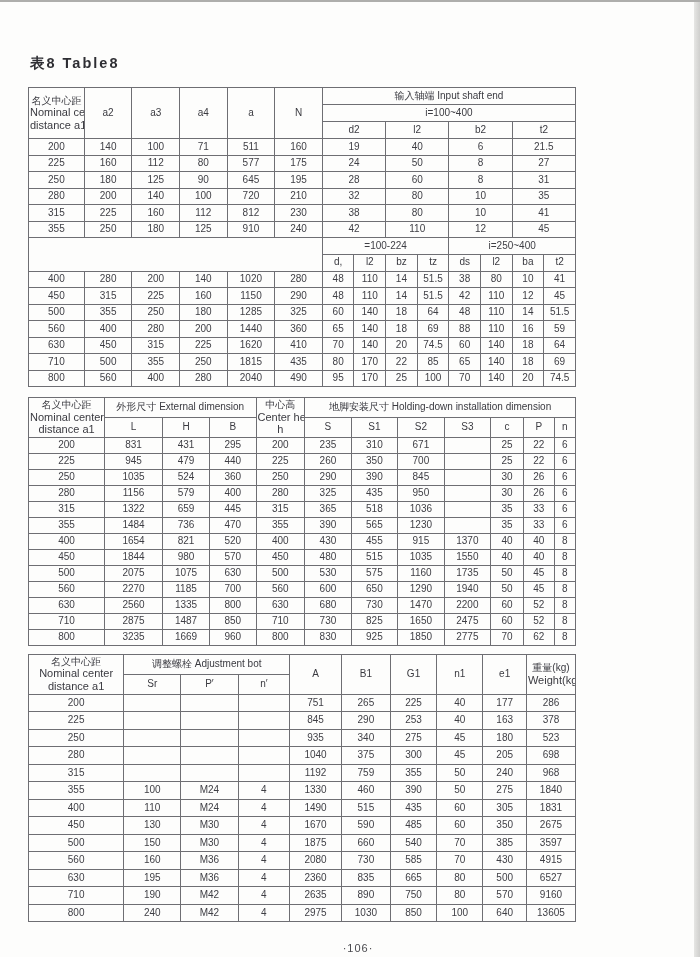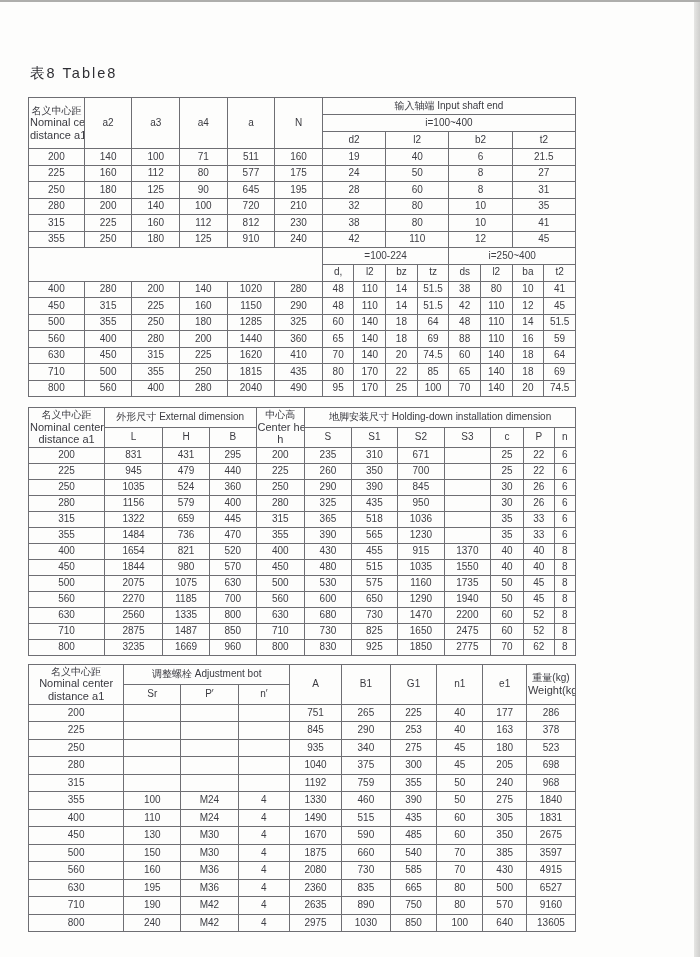--- a/index.html
+++ b/index.html
@@ -9,22 +9,22 @@
     font-family:"Liberation Sans","DejaVu Sans",sans-serif;
     color:#3e3e44;
     position:relative;
     overflow:hidden;
   }
   .scan-edge-top{position:absolute;top:0;left:0;width:700px;height:2px;background:#aeaeac;}
   .scan-edge-right{position:absolute;top:2px;right:0;width:6px;height:955px;
     background:linear-gradient(to right,#e6e6e4,#cfcfcd);}
   .content{padding:54px 12px 0 28px;width:660px;}
   .page-title{
-    font-size:14.5px;font-weight:normal;color:#2e2e33;
-    margin:10px 0 14px 2px;letter-spacing:2px;
+    font-size:14.5px;font-weight:bold;color:#2e2e33;
+    margin:0 0 14px 2px;letter-spacing:2px;
   }
   .unit-row{text-align:right;font-size:9.5px;color:#55555a;margin:0 2px 2px 0;height:12px;}
   table{
     border-collapse:collapse;table-layout:fixed;width:548px;
     border:1.5px solid #4c4c52;
   }
   td,th{
     border:1px solid #6e6e73;
     text-align:center;vertical-align:middle;
     font-size:10px;font-weight:normal;
@@ -728,14 +728,15 @@
           <td>2975</td>
           <td>1030</td>
           <td>850</td>
           <td>100</td>
           <td>640</td>
           <td>13605</td>
         </tr>
       </tbody>
   </table>
 
+  <div class="footer">·106·</div>
 
 </div>
 
 </body></html>

